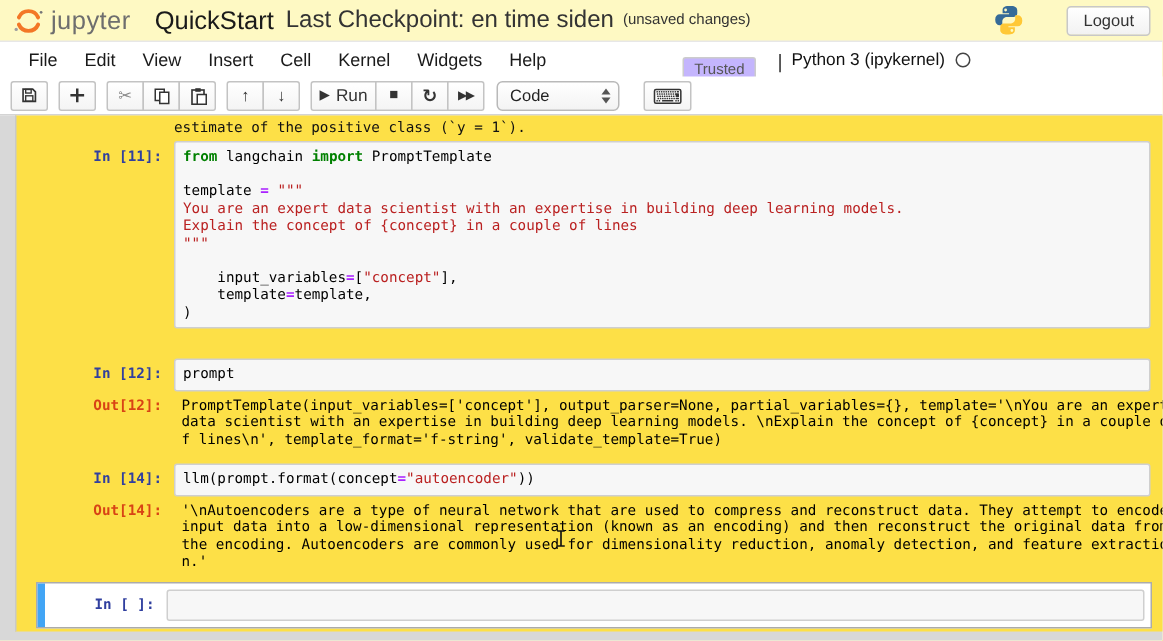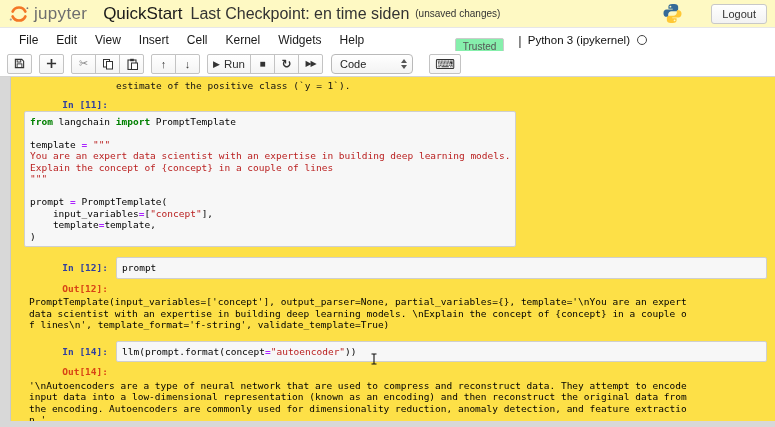--- a/index.html
+++ b/index.html
@@ -18,21 +18,21 @@
   #header-right { margin-left:auto; display:flex; align-items:center; margin-right:8px; }
   #logout-btn { font-size:11px; color:#333; background:linear-gradient(#fff,#f2f2f2);
     border:1px solid #c8c8c8; border-radius:3px; padding:3px 10px; margin-left:28px; cursor:pointer; }
 
   
   #menubar { position:absolute; top:29px; left:0; width:655px; height:22px;
     background:#fff; display:flex; align-items:center; }
   .menu-item { font-size:12px; color:#1a1a1a; padding:3px 9px; cursor:pointer; }
   .menu-item:first-child { margin-left:10px; }
   #menubar-right { margin-left:auto; display:flex; align-items:center; margin-right:8px; }
-  #trusted-btn { font-size:10px; color:#555; background:#86efac; border:1px solid #ccc;
+  #trusted-btn { font-size:10px; color:#555; background:#c4b5fd; border:1px solid #ccc;
     border-radius:2px; padding:2px 7px;margin-top:13px; }
   #kernel-sep { color:#333; font-size:13px; margin:0 6px 0 14px; }
   #kernel-name { font-size:11.5px; color:#111; }
   #kernel-indicator { width:10px; height:10px; border:1.5px solid #444; border-radius:50%;
     margin-left:7px; }
 
   
   #toolbar { position:absolute; top:51px; left:0; width:775px; height:26px;
     background:#fff; border-bottom:1px solid #d4d4d4; display:flex; align-items:center; }
   .btn-group { display:flex; margin-left:7px; }
@@ -70,22 +70,22 @@
   .input-area { flex:1; background:#f7f7f7; border:1px solid #cfcfcf; border-radius:2px;
     padding:4px 5px; cursor:text; }
   .code-line { font-family:"DejaVu Sans Mono","Liberation Mono",monospace;
     font-size:9.5px; line-height:11.5px; color:#000; white-space:pre; }
   .tok-kw  { color:var(--c-kw); font-weight:bold; }
   .tok-str { color:var(--c-str); }
   .tok-op  { color:var(--c-op); font-weight:bold; }
   .output-area { flex:1; padding:2px 5px 2px 5px; font-family:"DejaVu Sans Mono","Liberation Mono",monospace;
     font-size:9.5px; line-height:11.5px; color:#000; white-space:pre; }
 
-  .m-top-10 { margin-top:10px; } .m-top-8 { margin-top:8px; }
-  .m-top-2 { margin-top:2px;flex-direction:column; }
+  .m-top-10 { margin-top:20px; } .m-top-8 { margin-top:8px; }
+  .m-top-2 { margin-top:2px; }
 
   .selected-cell { position:relative; margin:5px 7px 0 13px; border:1px solid #ababab;
     background:#fff; padding:4px 4px 4px 0; }
   .selected-cell::before { content:""; position:absolute; left:0; top:0; bottom:0;
     width:5px; background:var(--c-sel); }
   .selected-cell .prompt { width:86px; }
 
   #text-cursor { position:absolute; left:370px; top:276px; }
 </style>
 </head>
@@ -209,21 +209,20 @@
         <div class="cell-row m-top-2">
           <div class="prompt in mono">In [11]:</div>
           <div class="input-area">
             <div class="code-line"><span class="tok-kw">from</span><span> langchain </span><span class="tok-kw">import</span><span> PromptTemplate</span></div>
             <div class="code-line">&nbsp;</div>
             <div class="code-line"><span>template </span><span class="tok-op">=</span><span> </span><span class="tok-str">"""</span></div>
             <div class="code-line"><span class="tok-str">You are an expert data scientist with an expertise in building deep learning models.</span></div>
             <div class="code-line"><span class="tok-str">Explain the concept of {concept} in a couple of lines</span></div>
             <div class="code-line"><span class="tok-str">"""</span></div>
             <div class="code-line">&nbsp;</div>
-            <div class="code-line"><span>prompt </span><span class="tok-op">=</span><span> PromptTemplate(</span></div>
             <div class="code-line"><span>    input_variables</span><span class="tok-op">=</span><span>[</span><span class="tok-str">"concept"</span><span>],</span></div>
             <div class="code-line"><span>    template</span><span class="tok-op">=</span><span>template,</span></div>
             <div class="code-line"><span>)</span></div>
           </div>
         </div>
         <div class="cell-row m-top-10">
           <div class="prompt in mono">In [12]:</div>
           <div class="input-area">
             <div class="code-line"><span>prompt</span></div>
           </div>

